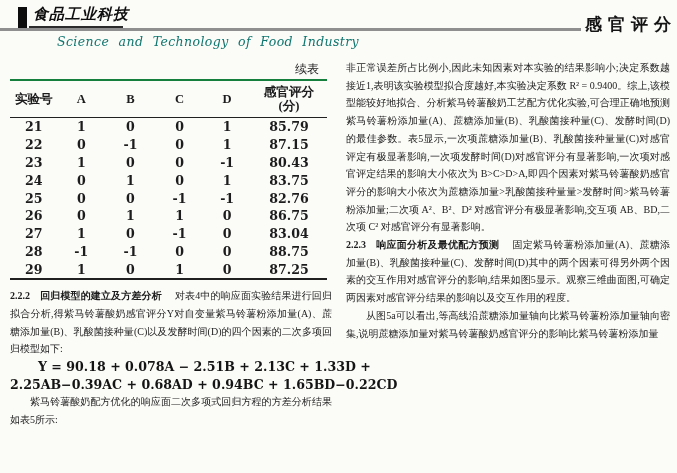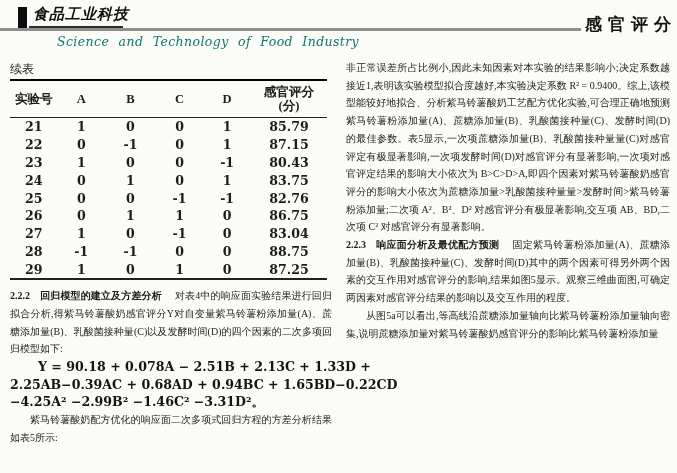--- a/index.html
+++ b/index.html
@@ -31,27 +31,27 @@
     font-family:"DejaVu Serif",serif;
     font-style:italic;font-size:12.5px;letter-spacing:.4px;word-spacing:5px;
     color:#0f766e;white-space:nowrap;
   }
 
   
   .col-left{position:absolute;left:10px;top:60px;width:322px;}
   .col-right{position:absolute;left:346px;top:59px;width:324px;}
 
   .continued{
-    text-align:left;padding-right:13px;font-size:12px;height:18px;line-height:18px;
+    text-align:right;padding-right:13px;font-size:12px;height:18px;line-height:18px;
   }
 
   
   table.rs{
     width:317px;border-collapse:collapse;table-layout:fixed;
-    border-top:2px solid #000000;border-bottom:2px solid #202020;
+    border-top:2px solid #15803d;border-bottom:2px solid #202020;
     margin-top:1px;
   }
   table.rs thead tr{border-bottom:1.5px solid #202020;}
   table.rs th{
     height:36px;font-size:12.6px;font-weight:bold;text-align:center;vertical-align:middle;
     padding:0;line-height:1.15;
   }
   table.rs td{
     height:17.8px;font-size:12.6px;font-weight:bold;text-align:center;vertical-align:middle;
     padding:0;font-family:"DejaVu Serif","Liberation Serif",serif;
@@ -186,21 +186,20 @@
             <td>87.25</td>
           </tr>
         </tbody>
     </table>
 
     <p class="para first"><span class="bold">2.2.2</span><span class="gap-s"></span><span class="bold">回归模型的建立及方差分析</span><span class="gap-m"></span><span>对表4中的响应面实验结果进行回归拟合分析,得紫马铃薯酸奶感官评分Y对自变量紫马铃薯粉添加量(A)、蔗糖添加量(B)、乳酸菌接种量(C)以及发酵时间(D)的四个因素的二次多项回归模型如下:</span></p>
 
     <div class="equation">
       <div class="eq-line lead">Y = 90.18 + 0.078A − 2.51B + 2.13C + 1.33D +</div>
       <div class="eq-line">2.25AB−0.39AC + 0.68AD + 0.94BC + 1.65BD−0.22CD</div>
-      <div class="eq-line">−4.25A² −2.99B² −1.46C² −3.31D²。</div>
     </div>
 
     <p class="para indent">紫马铃薯酸奶配方优化的响应面二次多项式回归方程的方差分析结果如表5所示:</p>
   </div>
 
   <div class="col-right">
     <p class="para">非正常误差所占比例小,因此未知因素对本实验的结果影响小;决定系数越接近1,表明该实验模型拟合度越好,本实验决定系数 R² = 0.9400。综上,该模型能较好地拟合、分析紫马铃薯酸奶工艺配方优化实验,可合理正确地预测紫马铃薯粉添加量(A)、蔗糖添加量(B)、乳酸菌接种量(C)、发酵时间(D)的最佳参数。表5显示,一次项蔗糖添加量(B)、乳酸菌接种量量(C)对感官评定有极显著影响,一次项发酵时间(D)对感官评分有显著影响,一次项对感官评定结果的影响大小依次为 B&gt;C&gt;D&gt;A,即四个因素对紫马铃薯酸奶感官评分的影响大小依次为蔗糖添加量&gt;乳酸菌接种量量&gt;发酵时间&gt;紫马铃薯粉添加量;二次项 A²、B²、D² 对感官评分有极显著影响,交互项 AB、BD,二次项 C² 对感官评分有显著影响。</p>
 
     <p class="para"><span class="bold">2.2.3</span><span class="gap-s"></span><span class="bold">响应面分析及最优配方预测</span><span class="gap-m"></span><span>固定紫马铃薯粉添加量(A)、蔗糖添加量(B)、乳酸菌接种量(C)、发酵时间(D)其中的两个因素可得另外两个因素的交互作用对感官评分的影响,结果如图5显示。观察三维曲面图,可确定两因素对感官评分结果的影响以及交互作用的程度。</span></p>
 

